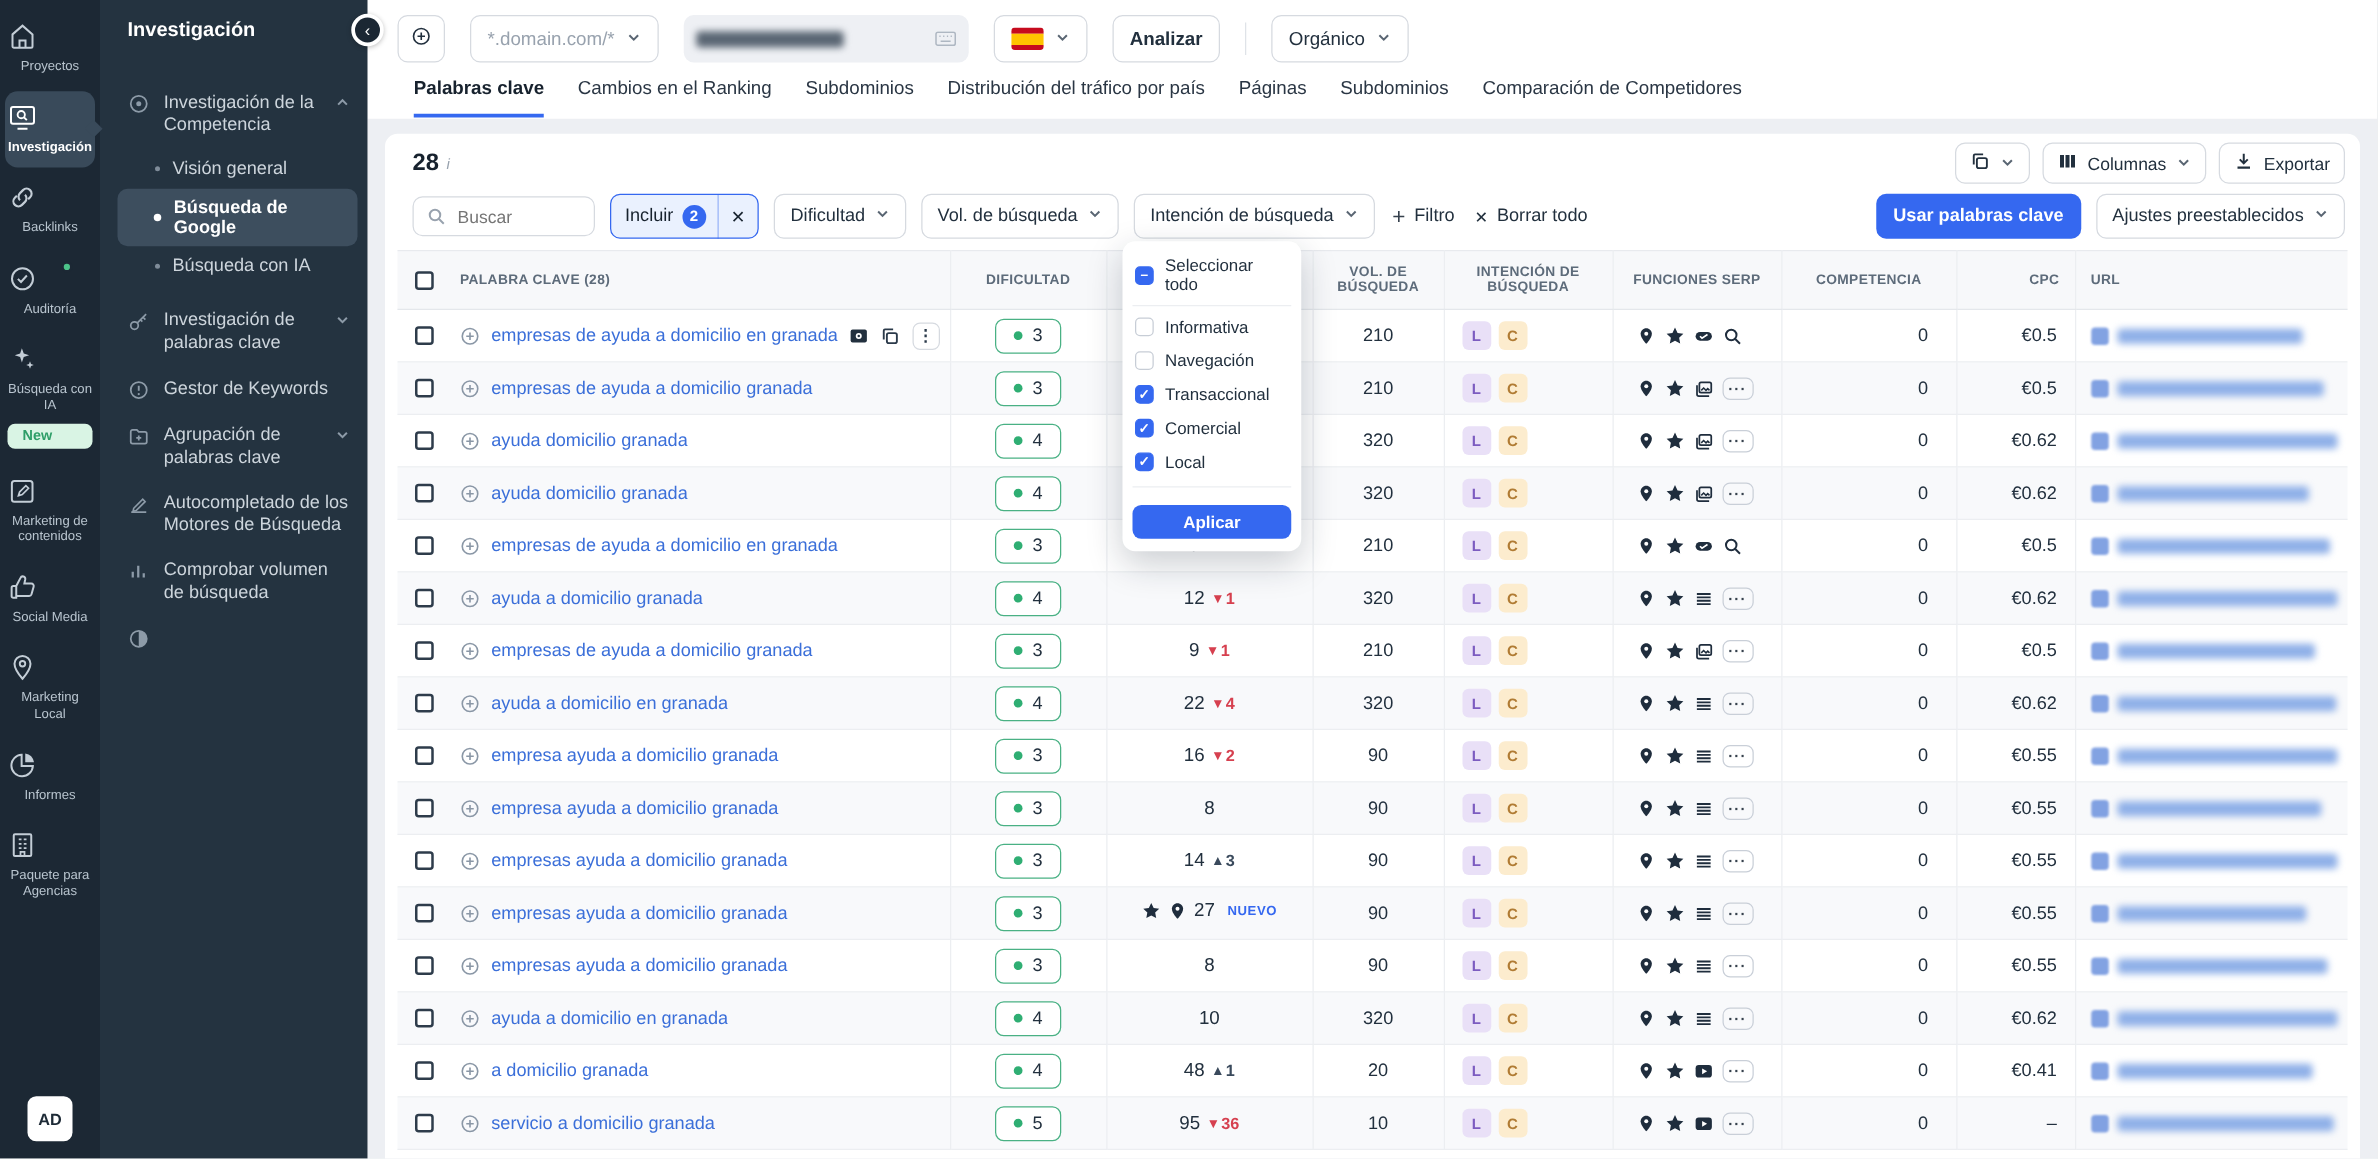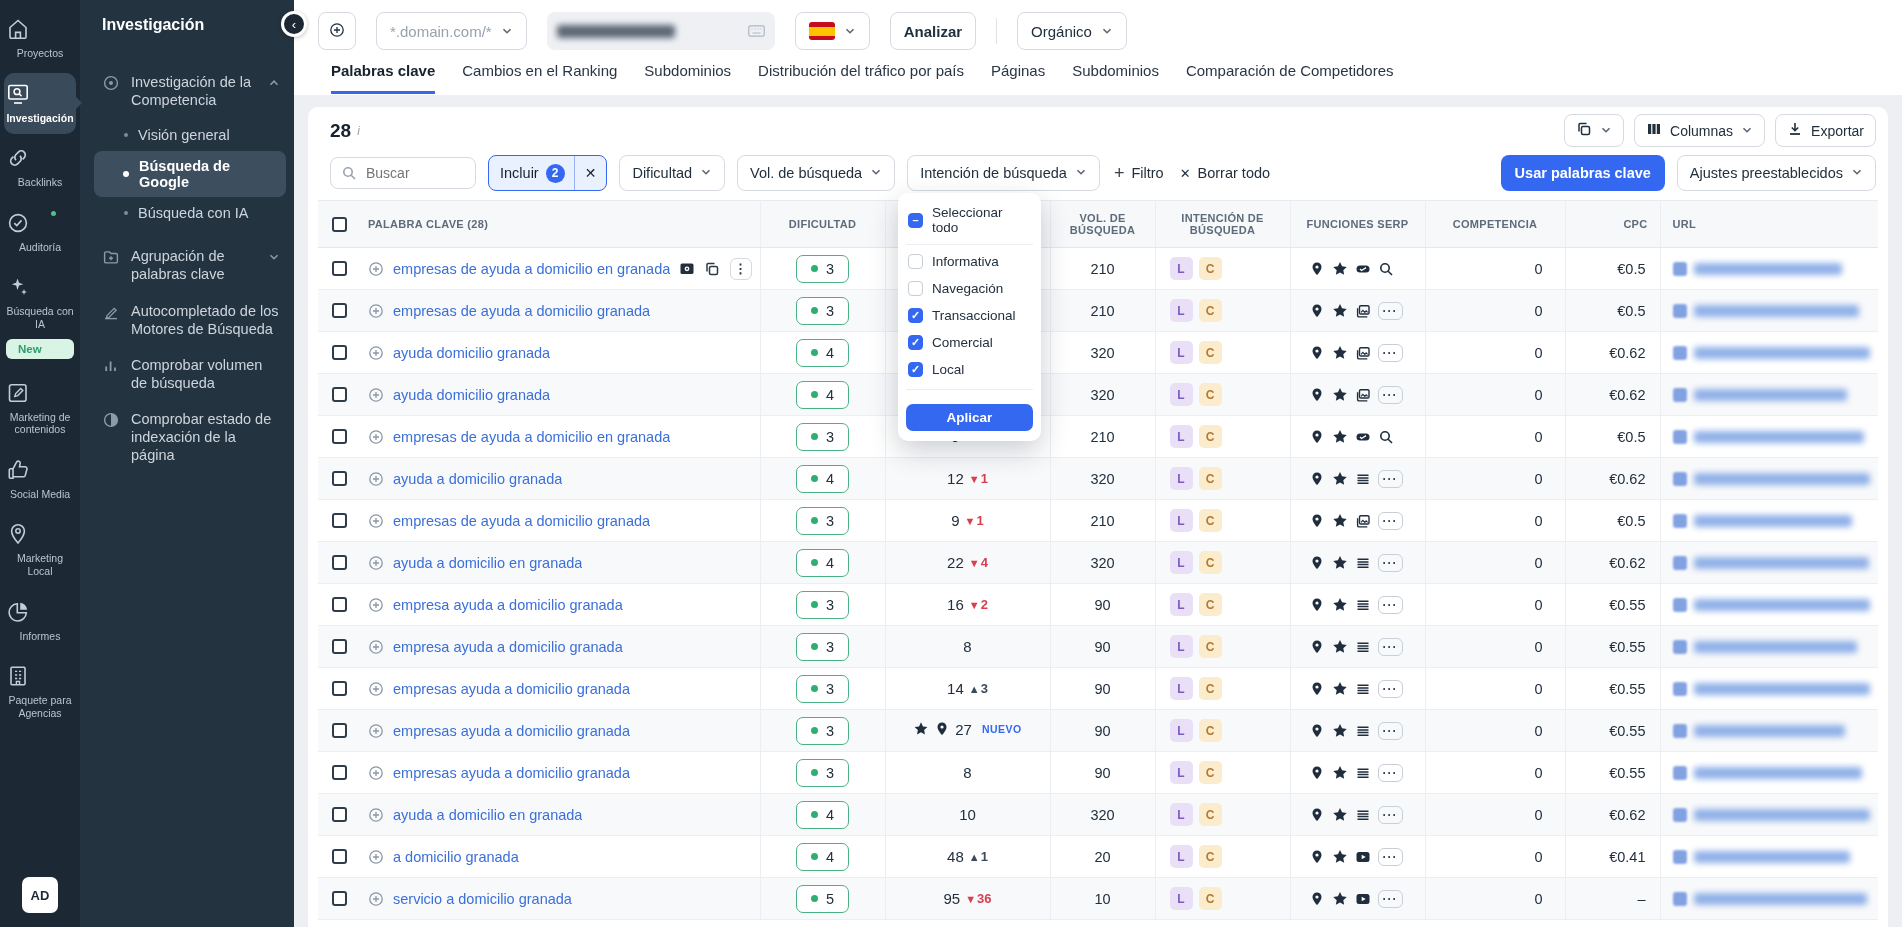--- a/index.html
+++ b/index.html
@@ -278,20 +278,42 @@
             <span>Búsqueda de Google</span>
           </div>
           <div class="sb-child">
             <span class="cdot"></span>
             <span>Búsqueda con IA</span>
           </div>
         </div>
         <div class="sb-item">
           <span class="sic" style="display: inline-flex;">
             <svg width="18" height="18" viewBox="0 0 18 18" xmlns="http://www.w3.org/2000/svg">
+              <circle cx="5.6" cy="12.4" r="3" fill="none" stroke="currentColor" stroke-width="1.4"></circle>
+              <path d="M7.9 10.3l7-7M12.4 5.8l1.9 1.9M10.4 7.8l1.5 1.5" fill="none" stroke="currentColor" stroke-width="1.4"></path>
+            </svg>
+          </span>
+          <span class="stx">Investigación de palabras clave</span>
+          <span class="chev"><svg width="12" height="12" viewBox="0 0 12 12" xmlns="http://www.w3.org/2000/svg">
+              <path d="M2.5 4.2L6 7.7l3.5-3.5" fill="none" stroke="currentColor" stroke-width="1.6"></path>
+            </svg></span>
+        </div>
+        <div class="sb-item">
+          <span class="sic" style="display: inline-flex;">
+            <svg width="18" height="18" viewBox="0 0 18 18" xmlns="http://www.w3.org/2000/svg">
+              <circle cx="9" cy="9" r="6.4" fill="none" stroke="currentColor" stroke-width="1.4"></circle>
+              <path d="M9 5.6v4" stroke="currentColor" stroke-width="1.5"></path>
+              <circle cx="9" cy="12.2" r=".9" fill="currentColor"></circle>
+            </svg>
+          </span>
+          <span class="stx">Gestor de Keywords</span>
+        </div>
+        <div class="sb-item">
+          <span class="sic" style="display: inline-flex;">
+            <svg width="18" height="18" viewBox="0 0 18 18" xmlns="http://www.w3.org/2000/svg">
               <path d="M2.6 5.4v8a1.5 1.5 0 0 0 1.5 1.5h9.8a1.5 1.5 0 0 0 1.5-1.5V7a1.5 1.5 0 0 0-1.5-1.5H9L7.5 3.9H4.1a1.5 1.5 0 0 0-1.5 1.5z" fill="none" stroke="currentColor" stroke-width="1.4"></path>
               <path d="M9 8.3v4M7 10.3h4" stroke="currentColor" stroke-width="1.4"></path>
             </svg>
           </span>
           <span class="stx">Agrupación de palabras clave</span>
           <span class="chev"><svg width="12" height="12" viewBox="0 0 12 12" xmlns="http://www.w3.org/2000/svg">
               <path d="M2.5 4.2L6 7.7l3.5-3.5" fill="none" stroke="currentColor" stroke-width="1.6"></path>
             </svg></span>
         </div>
         <div class="sb-item">
@@ -311,21 +333,20 @@
           </span>
           <span class="stx">Comprobar volumen de búsqueda</span>
         </div>
         <div class="sb-item">
           <span class="sic" style="display: inline-flex;">
             <svg width="18" height="18" viewBox="0 0 18 18" xmlns="http://www.w3.org/2000/svg">
               <circle cx="9" cy="9" r="6.4" fill="none" stroke="currentColor" stroke-width="1.4"></circle>
               <path d="M9 2.6a6.4 6.4 0 0 1 0 12.8z" fill="currentColor"></path>
             </svg>
           </span>
-          <span class="stx">Comprobar estado de indexación de la página</span>
         </div>
       </div>
   </div>
 
   <div class="collapse">‹</div>
 
   <div class="topbar">
     <button class="btn iconbtn">
         <span id="ic-plus"><svg width="16" height="16" viewBox="0 0 16 16" xmlns="http://www.w3.org/2000/svg">
             <circle cx="8" cy="8" r="6.2" fill="none" stroke="currentColor" stroke-width="1.3"></circle>

